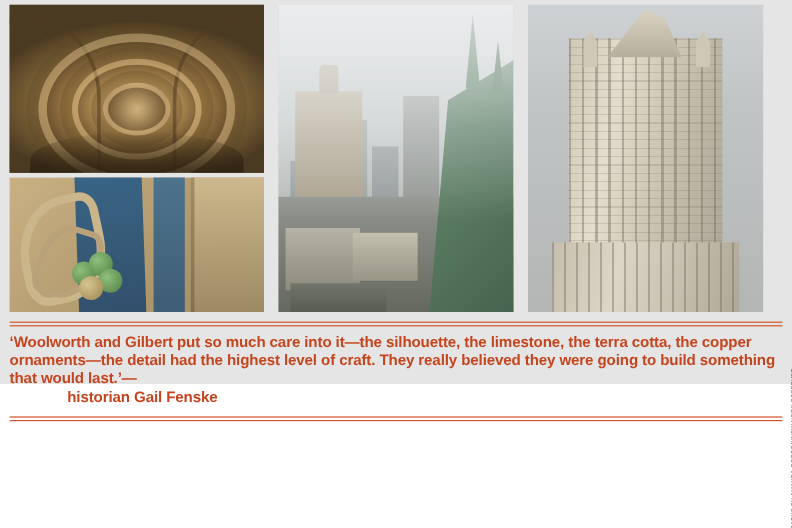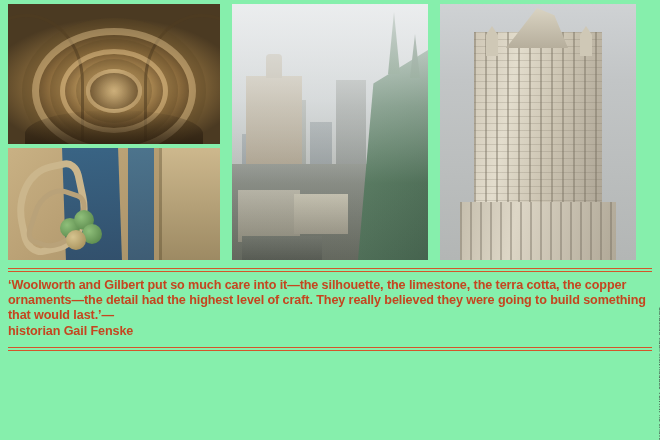--- a/index.html
+++ b/index.html
@@ -9,22 +9,22 @@
   }
   body {
     width: 660px;
     height: 440px;
     overflow: hidden;
     font-family: "Liberation Sans", sans-serif;
   }
   .page {
     position: relative;
     width: 660px;
-    height: 440px;
-    background: #86efac;
+    height: 320px;
+    background: #e5e5e5;
   }
 
   
   .collage {
     position: absolute;
     left: 0;
     top: 0;
     width: 660px;
     height: 268px;
   }
@@ -327,20 +327,21 @@
     width: 640px;
     color: #c5451f;
     font-family: "Liberation Sans", sans-serif;
     font-weight: bold;
     font-size: 12.6px;
     line-height: 15.2px;
     letter-spacing: -0.1px;
   }
   .quote .attrib {
     display: block;
+    margin-left: 48px;
   }
 </style>
 </head>
 <body>
 
 <div class="page">
 
   <div class="collage">
 
     <div class="photo photo-ceiling">

